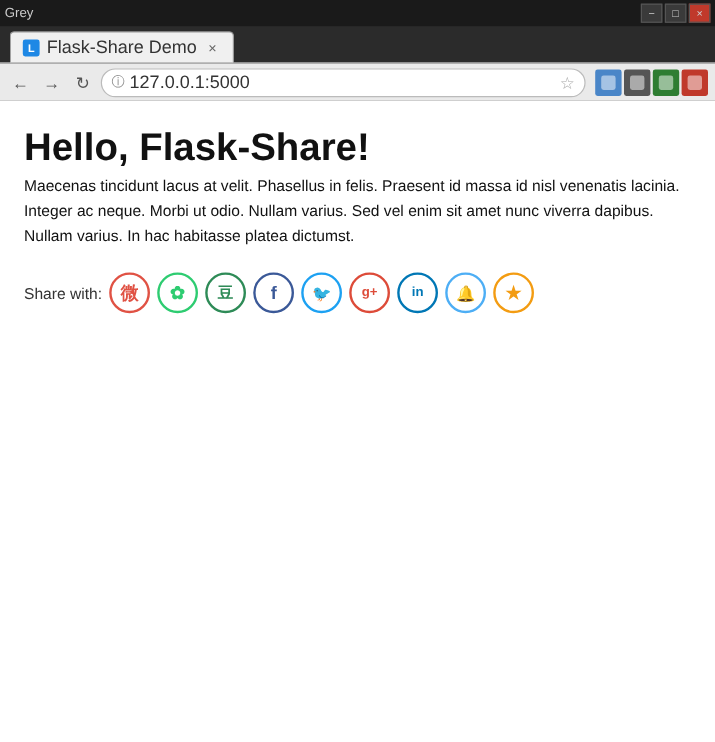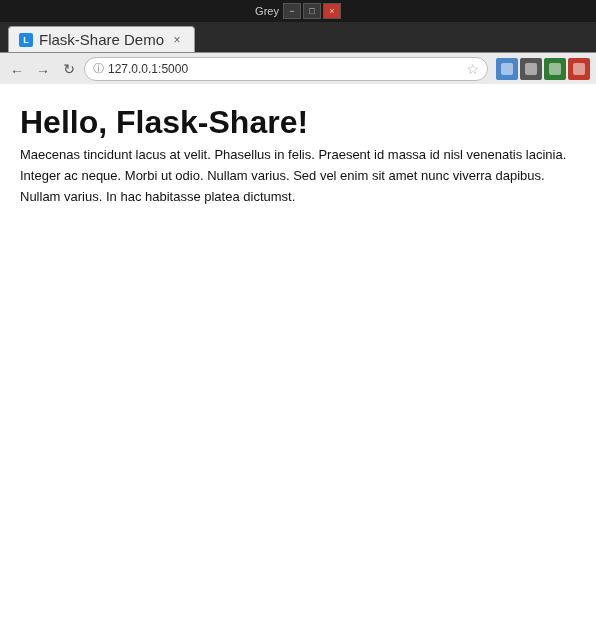--- a/index.html
+++ b/index.html
@@ -2,21 +2,21 @@
 <html><head>
   <meta charset="utf-8">
   <style>
     * { margin: 0; padding: 0; box-sizing: border-box; }
     body { font-family: Arial, sans-serif; background: #2b2b2b; width: 596px; height: 618px; overflow: hidden; }
 
     
     .title-bar {
       display: flex;
       align-items: center;
-      justify-content: center;
+      justify-content: space-between;
       background: #1a1a1a;
       height: 22px;
       padding: 0 4px;
     }
     .title-bar-left {
       display: flex;
       align-items: center;
       gap: 4px;
     }
     .title-bar-controls {
@@ -122,21 +122,21 @@
       border-radius: 12px;
       height: 24px;
       padding: 0 8px;
       gap: 4px;
     }
     .address-icon {
       color: #888;
       font-size: 11px;
     }
     .address-text {
-      font-size: 12px;
+      font-size: 15px;
       color: #333;
       flex: 1;
     }
     .star-btn {
       color: #aaa;
       font-size: 14px;
     }
     .toolbar-icons {
       display: flex;
       gap: 2px;
@@ -264,13 +264,26 @@
       <svg width="14" height="14" viewBox="0 0 14 14">
           <rect x="1" y="1" width="12" height="12" rx="2" fill="white" opacity="0.5"></rect>
         </svg>
     </div>
   </div>
 </div>
 
 <div class="page-content">
   <h1 class="page-heading">Hello, Flask-Share!</h1>
   <p class="page-body">Maecenas tincidunt lacus at velit. Phasellus in felis. Praesent id massa id nisl venenatis lacinia. Integer ac neque. Morbi ut odio. Nullam varius. Sed vel enim sit amet nunc viverra dapibus. Nullam varius. In hac habitasse platea dictumst.</p>
+  <div class="share-row">
+    <span class="share-label">Share with:</span>
+
+    <a class="social-btn social-weibo" title="Weibo">微</a>
+    <a class="social-btn social-wechat" title="WeChat">✿</a>
+    <a class="social-btn social-douban" title="Douban" style="font-family: serif; font-size:13px;">豆</a>
+    <a class="social-btn social-facebook" title="Facebook">f</a>
+    <a class="social-btn social-twitter" title="Twitter" style="font-size:13px;">🐦</a>
+    <a class="social-btn social-gplus" title="Google+" style="font-size:11px; font-weight:bold;">g+</a>
+    <a class="social-btn social-linkedin" title="LinkedIn" style="font-size:11px; font-weight:bold;">in</a>
+    <a class="social-btn social-qzone" title="Qzone" style="font-size:13px;">🔔</a>
+    <a class="social-btn social-favorite" title="Favorite">★</a>
+  </div>
 </div>
 
 </body></html>

